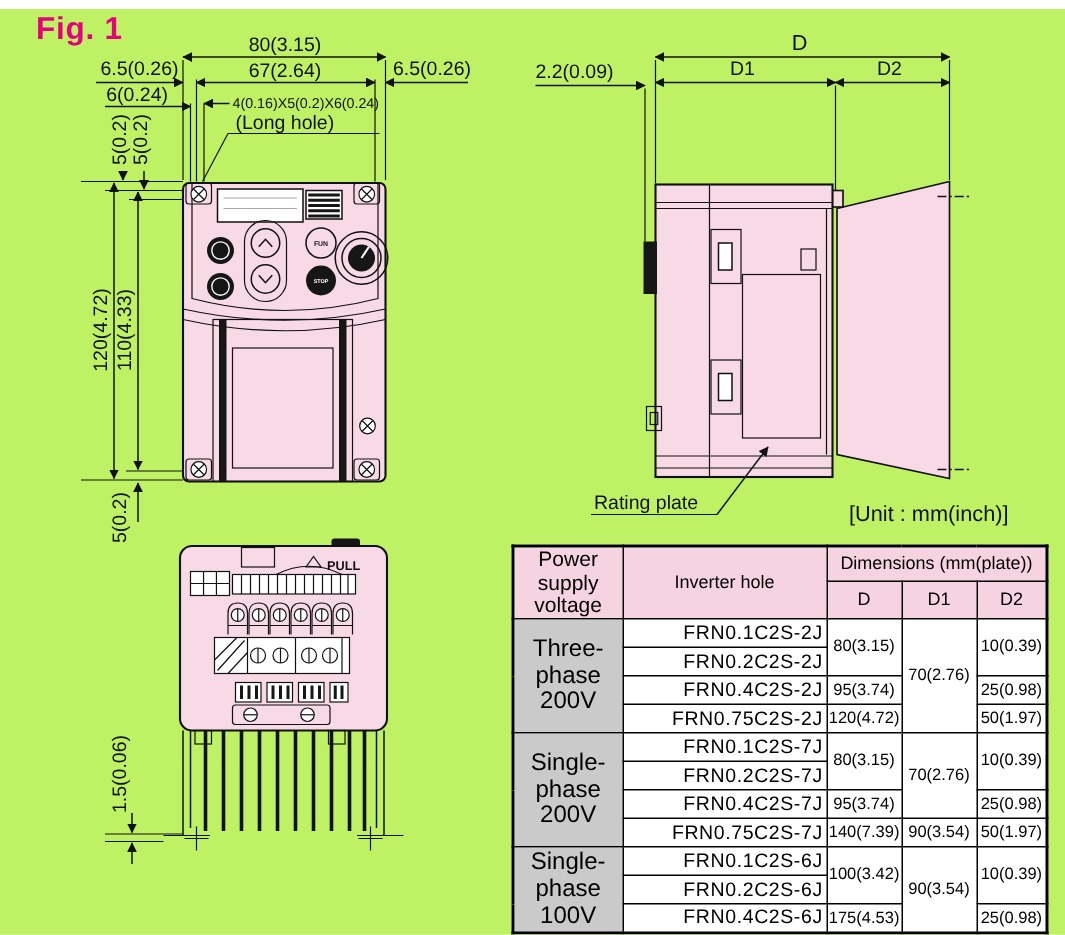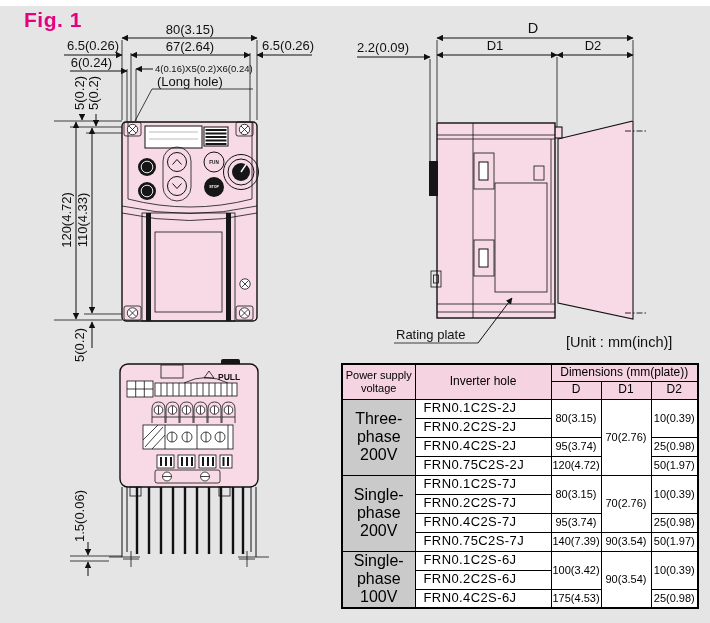--- a/index.html
+++ b/index.html
@@ -1,16 +1,16 @@
 <!DOCTYPE html>
 <html><head>
 <meta charset="utf-8">
 <style>
   html,body{margin:0;padding:0}
-  .canvas{position:relative;width:710px;height:623px;background:#e5e5e5;overflow:hidden;
+  .canvas{position:relative;width:710px;height:623px;background:#bef264;overflow:hidden;
           font-family:"Liberation Sans",sans-serif}
   .canvas .topstrip{position:absolute;left:0;top:0;width:710px;height:6px;background:#ffffff}
   .fig-title{position:absolute;left:24px;top:8px;font-size:21px;font-weight:bold;color:#e6007e;letter-spacing:.5px}
   svg.draw{position:absolute;left:0;top:0}
   svg.draw text{font-family:"Liberation Sans",sans-serif;fill:#111;font-size:13px}
   svg.draw text.fs9{font-size:9.5px}
   svg.draw text.fs14{font-size:14.5px}
   svg.draw text.keycap{font-size:4.6px;font-weight:bold}
   svg.draw text.keycap2{font-size:3.6px;font-weight:bold;fill:#fff}
   svg.draw text.pull{font-size:8.5px;font-weight:bold}
@@ -19,23 +19,23 @@
   .bd{stroke:#111;stroke-width:1.4;fill:#f8dae7}
   .bd2{stroke:#111;stroke-width:1.1;fill:#f8dae7}
   .wh{stroke:#111;stroke-width:1;fill:#ffffff}
   .blk{fill:#161616;stroke:none}
   .nf{fill:none}
   
   table.dims{position:absolute;left:341px;top:363px;width:356px;border-collapse:collapse;
              background:#fff;border:2px solid #000;table-layout:fixed;color:#000}
   table.dims th,table.dims td{border:1px solid #000;padding:0 2px;text-align:center;vertical-align:middle;line-height:1.12;overflow:hidden}
   table.dims th.h{background:#f6d3e0;font-weight:normal;font-size:12px}
-  table.dims th.hsm{font-size:11px}
+  table.dims th.hsm{font-size:14px}
   table.dims td.grp{background:#cacaca;font-size:16px}
-  table.dims td.type{text-align:left;padding-left:8px;font-size:13px;letter-spacing:.4px;white-space:nowrap}
+  table.dims td.type{text-align:right;padding-left:8px;font-size:13px;letter-spacing:.4px;white-space:nowrap}
   table.dims td.dim{font-size:11px;padding:0 1px;white-space:nowrap}
   .prel{white-space:pre-line}
   tr.hr1{height:17px} tr.hr2{height:18px} tr.dr{height:19px}
 </style>
 </head>
 <body>
 
 <div class="canvas">
   <div class="topstrip"></div>
   <div class="fig-title">Fig. 1</div>

